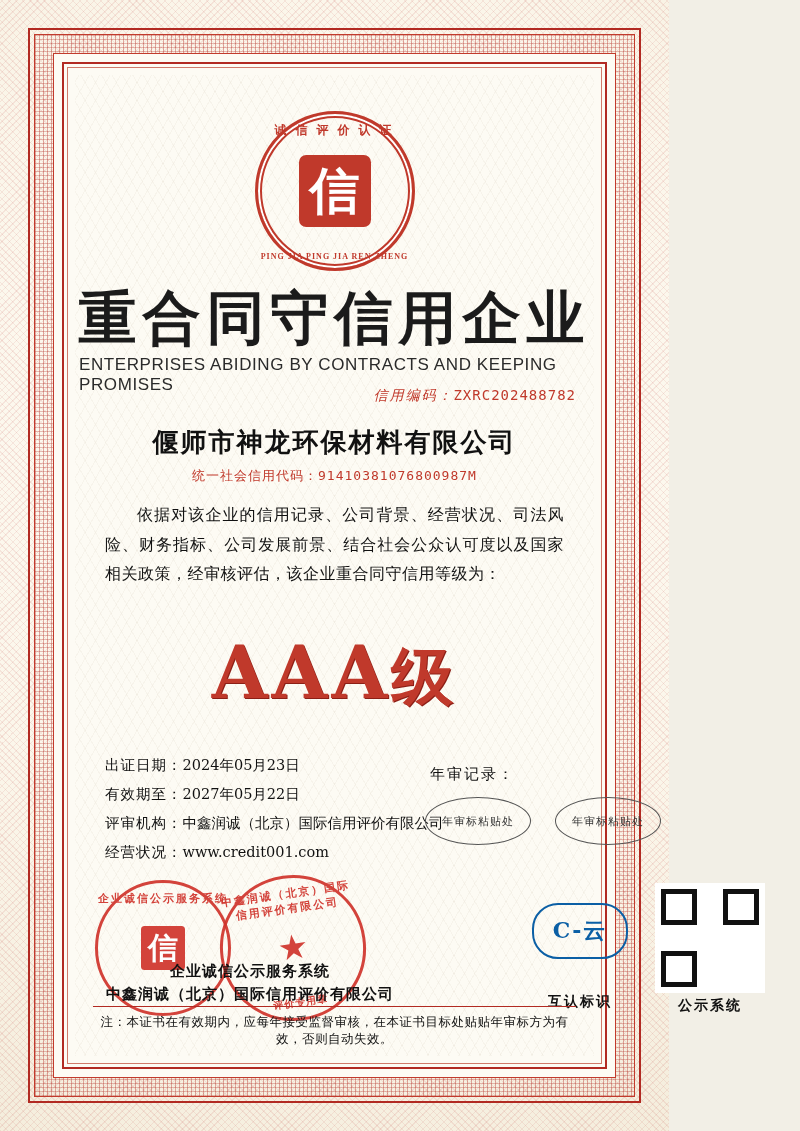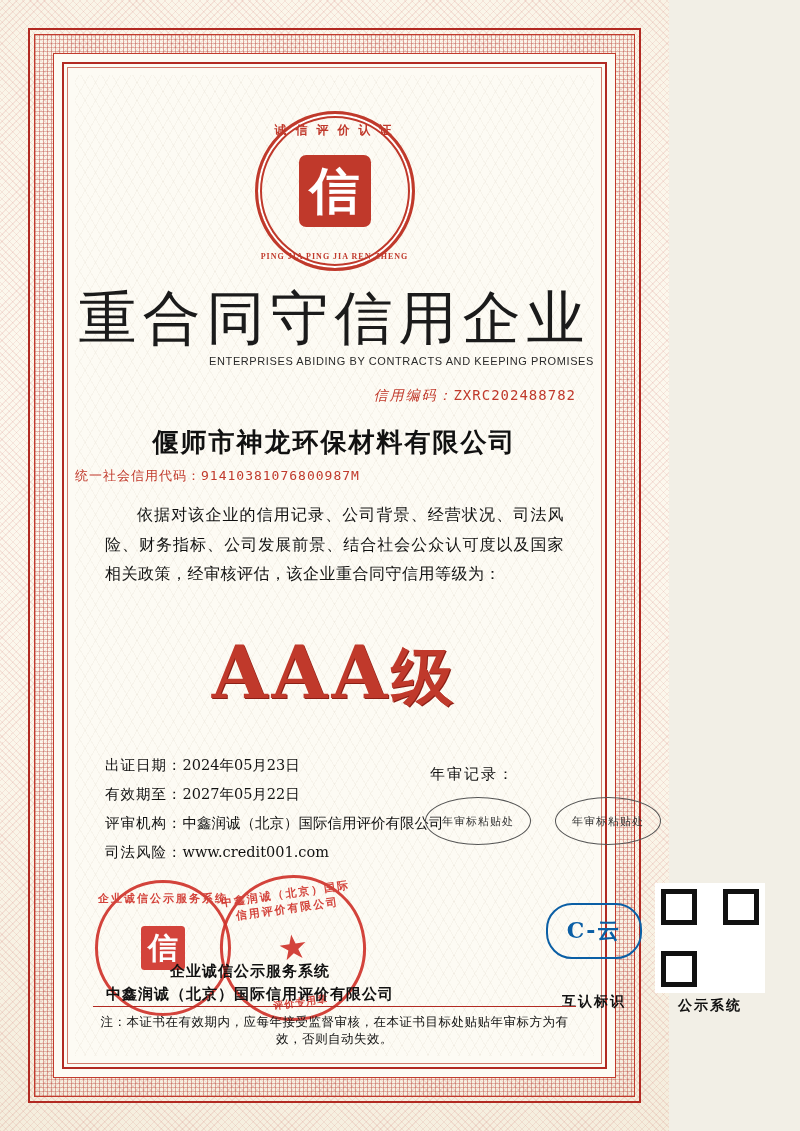--- a/index.html
+++ b/index.html
@@ -75,41 +75,41 @@
     position:absolute;left:0;right:0;text-align:center;color:#c0392b;
     font-size:12px;letter-spacing:3px;font-weight:bold;
   }
   .emblem-top{top:11px;}
   .emblem-bottom{bottom:10px;font-size:8px;letter-spacing:1px;}
 
   
   .title-cn{
     position:absolute;left:0;right:0;top:205px;text-align:center;
     font-family:"DejaVu Serif", serif;
-    font-size:58px;font-weight:normal;color:#1b1b1b;letter-spacing:6px;
+    font-size:58px;font-weight:bold;color:#1b1b1b;letter-spacing:6px;
   }
   .title-en{
-    position:absolute;left:16px;right:0;top:280px;text-align:right;
+    position:absolute;left:4px;right:0;top:280px;text-align:left;
     font-family:"Liberation Sans", sans-serif;
-    font-size:11px;color:#2a2a2a;letter-spacing:.6px;
+    font-size:17px;color:#2a2a2a;letter-spacing:.6px;
   }
   .credit-no{
     position:absolute;right:18px;top:312px;
     font-size:14px;color:#c0392b;letter-spacing:1px;
     font-family:"DejaVu Sans Mono", monospace;
   }
   .credit-no .lab{font-family:"DejaVu Serif",serif;letter-spacing:2px;font-style:italic;}
 
   .company{
     position:absolute;left:0;right:0;top:350px;text-align:center;
     font-family:"DejaVu Serif", serif;
     font-size:26px;font-weight:bold;color:#111;letter-spacing:2px;
   }
   .uscc{
-    position:absolute;left:0;right:0;top:392px;
+    position:absolute;left:0;right:0;top:392px;text-align:center;
     font-size:13px;color:#c0392b;letter-spacing:1px;
   }
   .uscc .num{font-family:"DejaVu Sans Mono", monospace;}
 
   .body-text{
     position:absolute;left:30px;right:30px;top:425px;
     font-family:"DejaVu Serif", serif;
     font-size:16px;color:#111;line-height:1.85;text-align:justify;
     text-indent:2em;letter-spacing:.5px;
   }
@@ -167,21 +167,21 @@
   .seal-arc-top{top:8px;}
   .seal-arc-bot{bottom:8px;font-size:10px;letter-spacing:1px;}
 
   .sys-label{
     position:absolute;left:10px;right:0;top:885px;width:330px;text-align:center;
     font-family:"DejaVu Serif", serif;font-size:15px;font-weight:bold;color:#111;letter-spacing:1px;
     line-height:1.55;
   }
 
   .mutual{
-    position:absolute;left:464px;top:828px;width:110px;text-align:center;
+    position:absolute;left:450px;top:828px;width:110px;text-align:center;
   }
   .mutual-logo{
     width:92px;height:52px;margin:0 auto;
     border:2px solid #0b5fa5;border-radius:26px;
     color:#0b5fa5;font-weight:bold;font-size:22px;
     display:flex;align-items:center;justify-content:center;letter-spacing:2px;
     font-family:"DejaVu Serif", serif;
   }
   .cap{
     font-family:"DejaVu Serif", serif;font-size:14px;font-weight:bold;color:#111;
@@ -254,21 +254,21 @@
       <div class="row">
         <span class="k">出证日期：</span><span>2024年05月23日</span>
       </div>
       <div class="row">
         <span class="k">有效期至：</span><span>2027年05月22日</span>
       </div>
       <div class="row">
         <span class="k">评审机构：</span><span>中鑫润诚（北京）国际信用评价有限公司</span>
       </div>
       <div class="row">
-        <span class="k">司法风险：</span><span class="url">www.credit001.com</span>
+        <span class="k">经营状况：</span><span class="url">www.credit001.com</span>
       </div>
     </div>
 
     <div class="annual">年审记录：</div>
     <div class="annual-ovals">
       <div class="oval">年审标粘贴处</div>
       <div class="oval">年审标粘贴处</div>
     </div>
 
     <div class="seal seal1">

